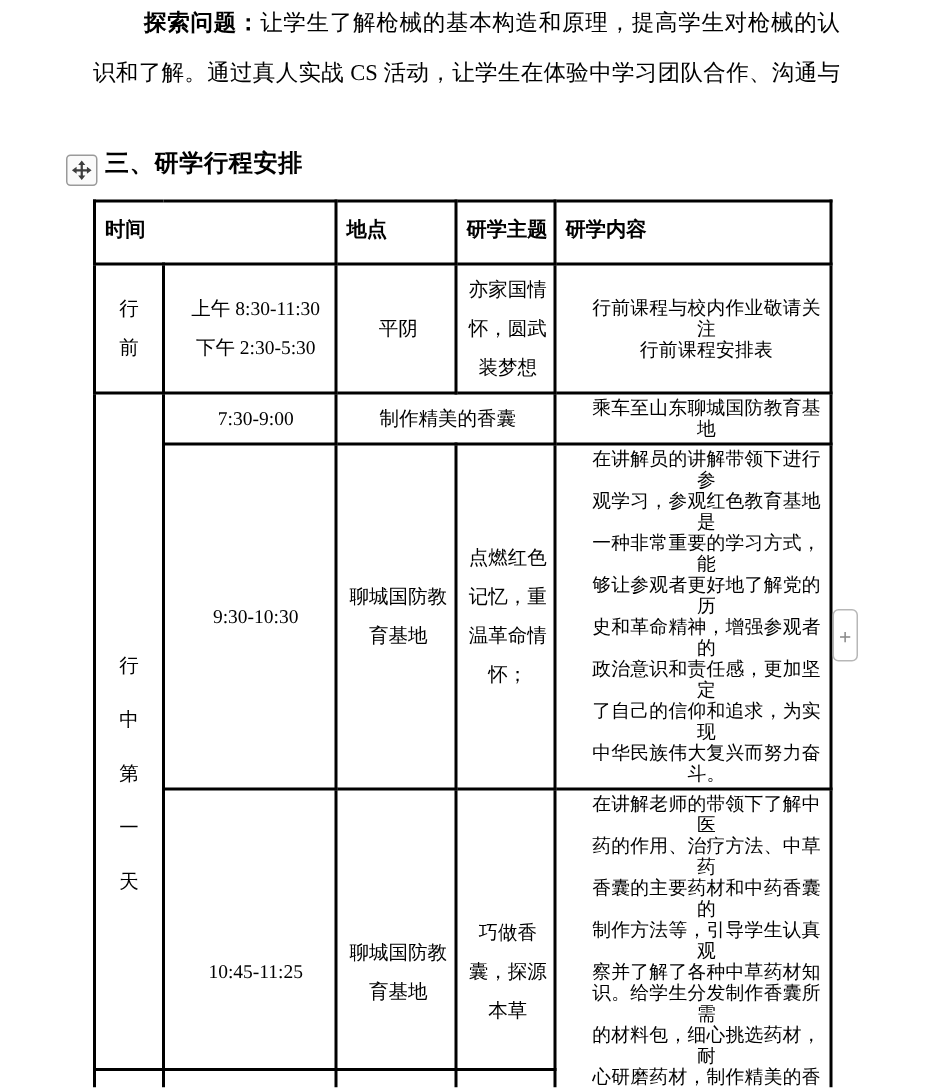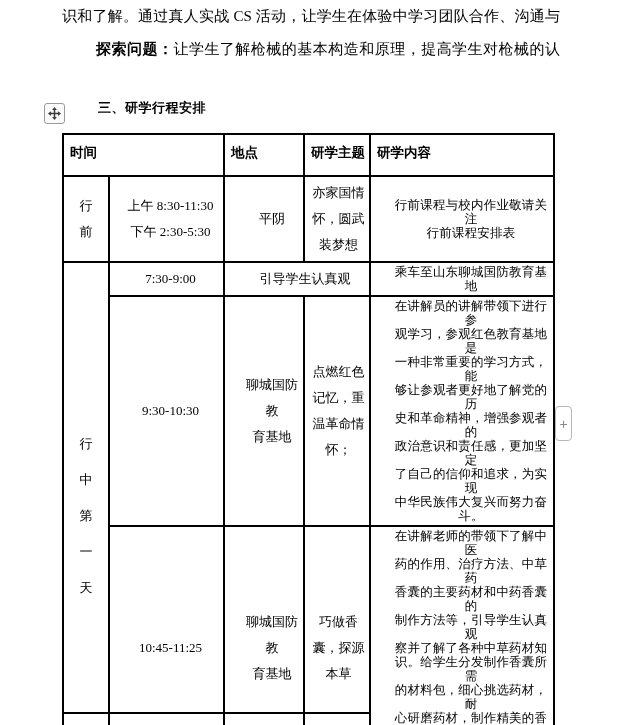--- a/index.html
+++ b/index.html
@@ -10,22 +10,22 @@
   
   .intro{position:absolute;left:62px;top:0;width:498px;}
   .intro-line{
     height:33px;line-height:33px;font-size:15px;
     text-align:justify;text-align-last:justify;white-space:nowrap;
   }
   .intro-line.first{padding-left:34px;width:464px;}
   .b{font-weight:bold;}
   
   .heading{
-    position:absolute;left:70px;top:99px;font-size:13px;font-weight:bold;
-    font-family:"Liberation Sans","DejaVu Sans",sans-serif;letter-spacing:0.5px;margin-left:28px;
+    position:absolute;left:70px;top:99px;font-size:16px;font-weight:bold;
+    font-family:"Liberation Sans","DejaVu Sans",sans-serif;letter-spacing:0.5px;
   }
   .move-handle{
     position:absolute;left:44px;top:103px;width:21px;height:21px;
     border:1px solid #9a9a9a;border-radius:3px;background:#fafafa;
     display:flex;align-items:center;justify-content:center;box-sizing:border-box;cursor:move;
   }
   .move-handle svg{width:15px;height:15px;display:block;}
   
   table.itin{
     position:absolute;left:62px;top:133px;width:491px;
@@ -35,21 +35,21 @@
     border:2px solid #000;vertical-align:middle;padding:0;overflow:hidden;
   }
   table.itin th{
     font-size:13.5px;font-weight:bold;text-align:left;padding:2px 2px 6px 6px;height:32px;
   }
   th.th-time{padding-left:16px;}
   .cell{white-space:pre-line;text-align:center;}
   .vert{width:1em;margin:16px auto;text-align:center;line-height:26px;}
   .vert.tall{line-height:36px;}
   td.time-cell .cell{padding-left:8px;line-height:26px;}
-  td.place-cell .cell{padding:1px 2px 1px 18px;line-height:26px;}
+  td.place-cell .cell{padding:1px 2px 1px 5px;line-height:26px;}
   td.theme-cell .cell{padding:1px 2px 1px 5px;line-height:26px;}
   td.content-cell .cell{
     padding:2px 2px 2px 20px;font-size:12.5px;line-height:14px;letter-spacing:0.2px;
   }
   tr.rh{height:36px;}
   tr.r1{height:74px;}
   tr.r2{height:32px;}
   tr.r3{height:222px;}
   tr.r4{height:228px;}
   tr.r4 td{border-bottom:none;}
@@ -63,22 +63,22 @@
     font-family:"Liberation Sans","DejaVu Sans",sans-serif;
     font-size:14px;color:#8a8a8a;padding:0;cursor:pointer;
   }
 </style>
 </head>
 <body>
 
 <div class="page">
 
   <div class="intro">
+    <div class="intro-line first"><span class="b">探索问题：</span><span>让学生了解枪械的基本构造和原理，提高学生对枪械的认</span></div>
     <div class="intro-line">识和了解。通过真人实战 CS 活动，让学生在体验中学习团队合作、沟通与</div>
-    <div class="intro-line first"><span class="b">探索问题：</span><span>让学生了解枪械的基本构造和原理，提高学生对枪械的认</span></div>
   </div>
 
   <div class="move-handle">
     <span style="display:flex;">
       <svg viewBox="0 0 24 24" xmlns="http://www.w3.org/2000/svg">
         <path d="M12 1.5 L15.8 6.5 H13.2 V10.8 H17.5 V8.2 L22.5 12 L17.5 15.8 V13.2 H13.2 V17.5 H15.8 L12 22.5 L8.2 17.5 H10.8 V13.2 H6.5 V15.8 L1.5 12 L6.5 8.2 V10.8 H10.8 V6.5 H8.2 Z" fill="#3d3d3d"></path>
       </svg>
     </span>
   </div>
 
@@ -121,21 +121,21 @@
           </td>
       </tr>
       <tr class="r2">
         <td rowspan="3">
             <div class="vert tall cell">行中第一天</div>
           </td>
         <td class="time-cell">
             <div class="cell">7:30-9:00</div>
           </td>
         <td class="place-cell" colspan="2">
-            <div class="cell">引导学生认真观</div>
+            <div class="cell">制作精美的香囊</div>
           </td>
         <td class="content-cell">
             <div class="cell">乘车至山东聊城国防教育基地</div>
           </td>
       </tr>
       <tr class="r3">
         <td class="time-cell">
             <div class="cell">9:30-10:30</div>
           </td>
         <td class="place-cell">

